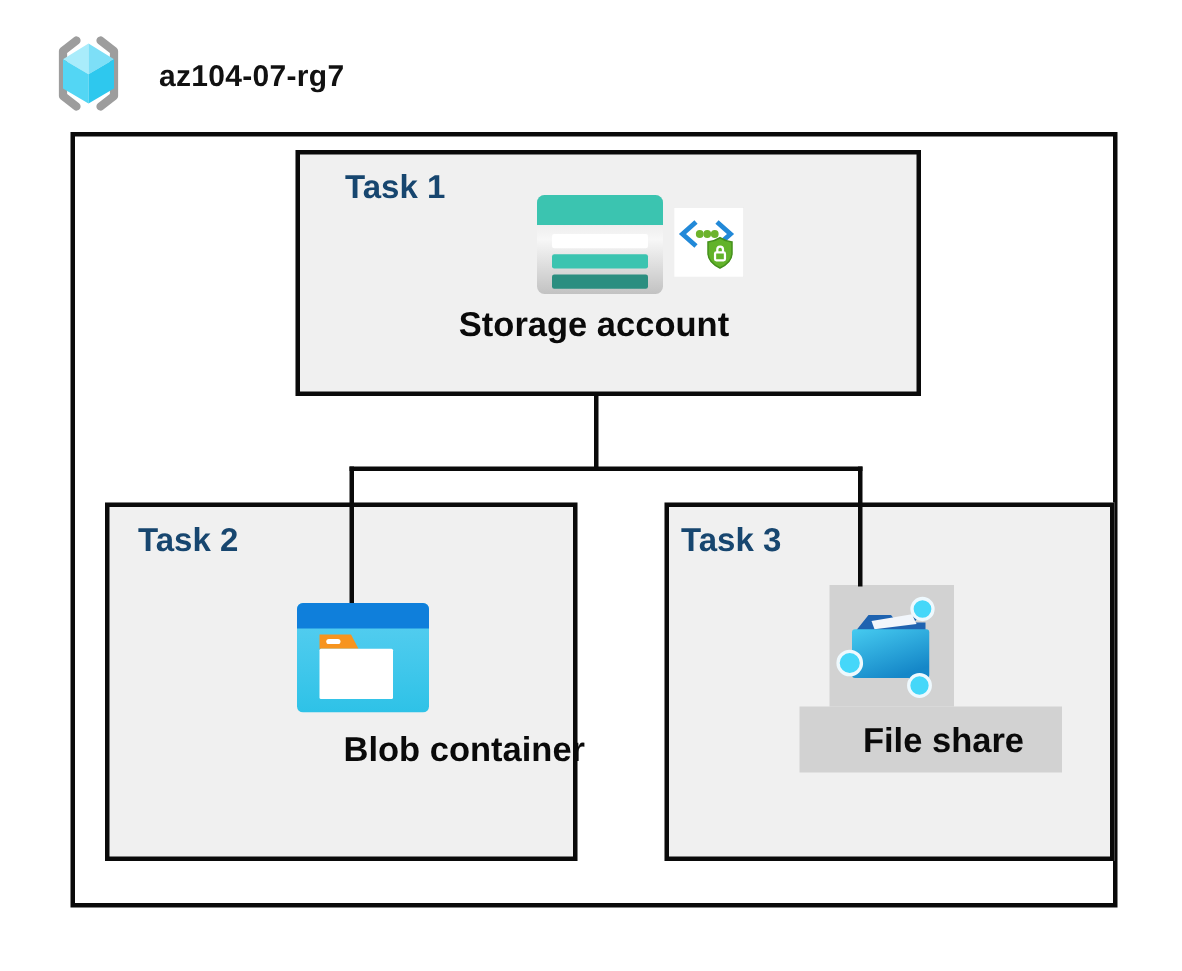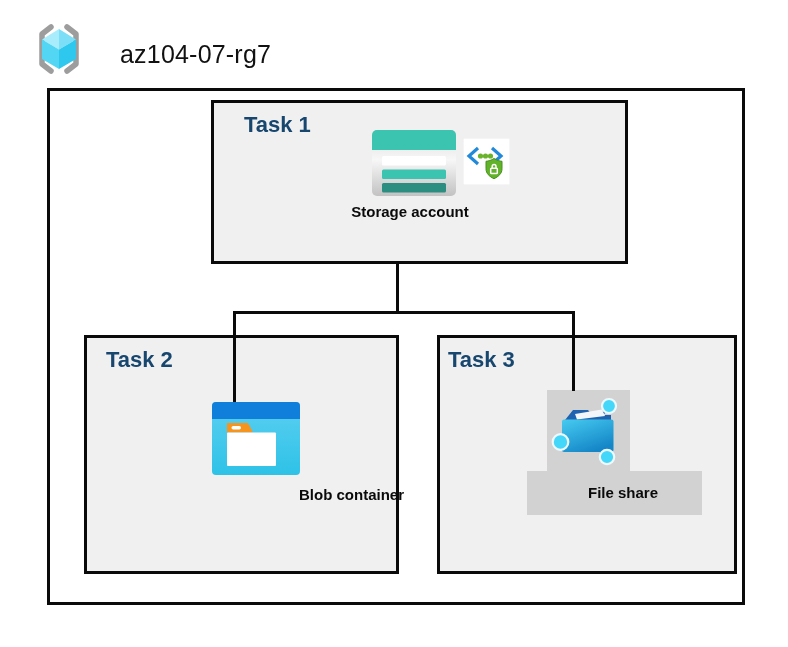--- a/index.html
+++ b/index.html
@@ -10,61 +10,60 @@
     width: 788px;
     height: 647px;
     background: #ffffff;
     overflow: hidden;
   }
   .abs { position: absolute; }
 
   
   .rg-title {
     position: absolute;
-    left: 120px; top: 40px;
-    font-size: 25px;
-    font-weight: 400;
+    left: 106px; top: 40px;
+    font-size: 20px;
+    font-weight: 700;
     color: #111111;
     letter-spacing: 0.2px;
   }
 
   
   .outer-box {
     position: absolute;
     left: 47px; top: 88px;
     width: 698px; height: 517px;
     border: 3px solid #0a0a0a;
     background: #ffffff;
   }
 
   
   .task-box {
     position: absolute;
     background: #f0f0f0;
     border: 3px solid #0a0a0a;
     z-index: 1;
-    margin-left: 14px;
   }
   #task1 { left: 197px; top: 100px; width: 417px; height: 164px; }
   #task2 { left: 70px;  top: 335px; width: 315px; height: 239px; text-decoration: underline; }
-  #task3 { left: 423px; top: 335px; width: 300px; height: 239px; }
+  #task3 { left: 443px; top: 335px; width: 300px; height: 239px; }
 
   .task-label {
     position: absolute;
     font-size: 22px;
     font-weight: 700;
     color: #17466f;
   }
   #task1 .task-label { left: 30px; top: 9px; }
   #task2 .task-label { left: 19px; top: 9px; }
   #task3 .task-label { left: 8px;  top: 9px; }
 
   .node-label {
     position: absolute;
-    font-size: 15px;
+    font-size: 23px;
     font-weight: 700;
     color: #0a0a0a;
     text-align: center;
   }
   #task1 .node-label { left: 46px; top: 100px; width: 300px; }
   #task2 .node-label { left: 17px; top: 148px; width: 300px; text-align: right; }
 
   
   #task1 .storage-icon { position: absolute; left: 158px; top: 27px; }
   #task1 .secure-icon  { position: absolute; left: 249px; top: 35px; }

